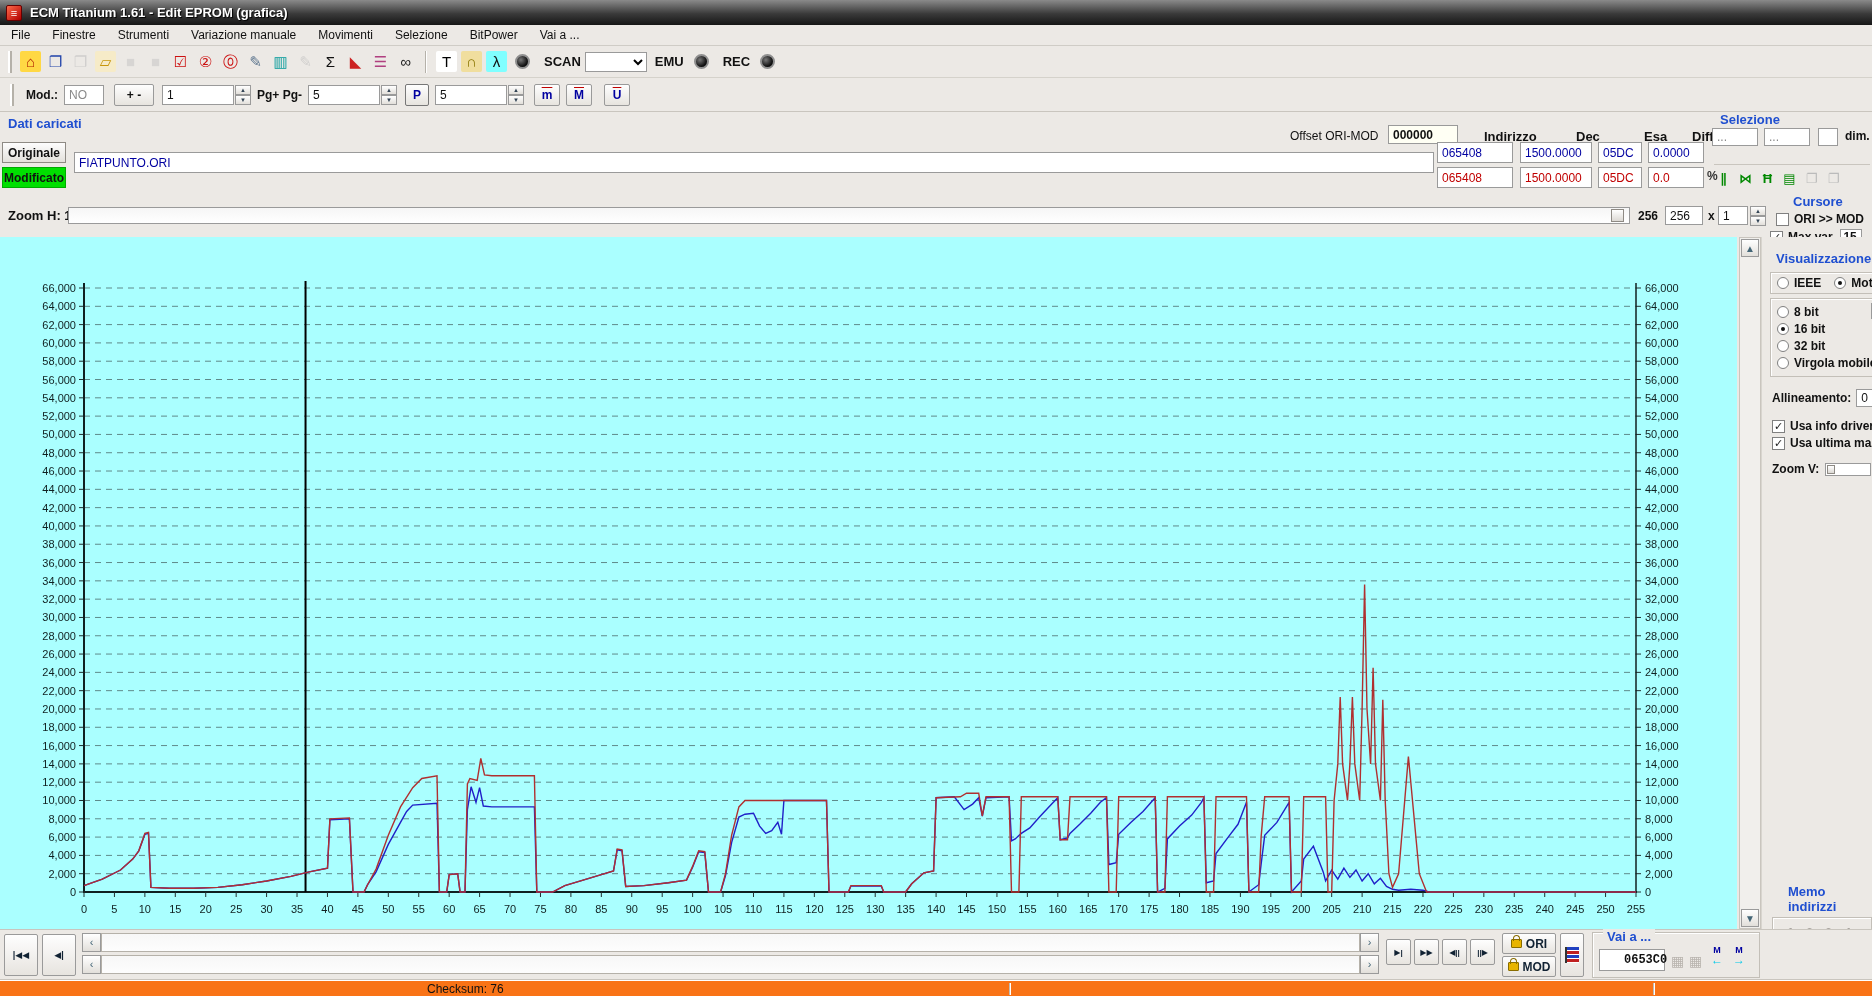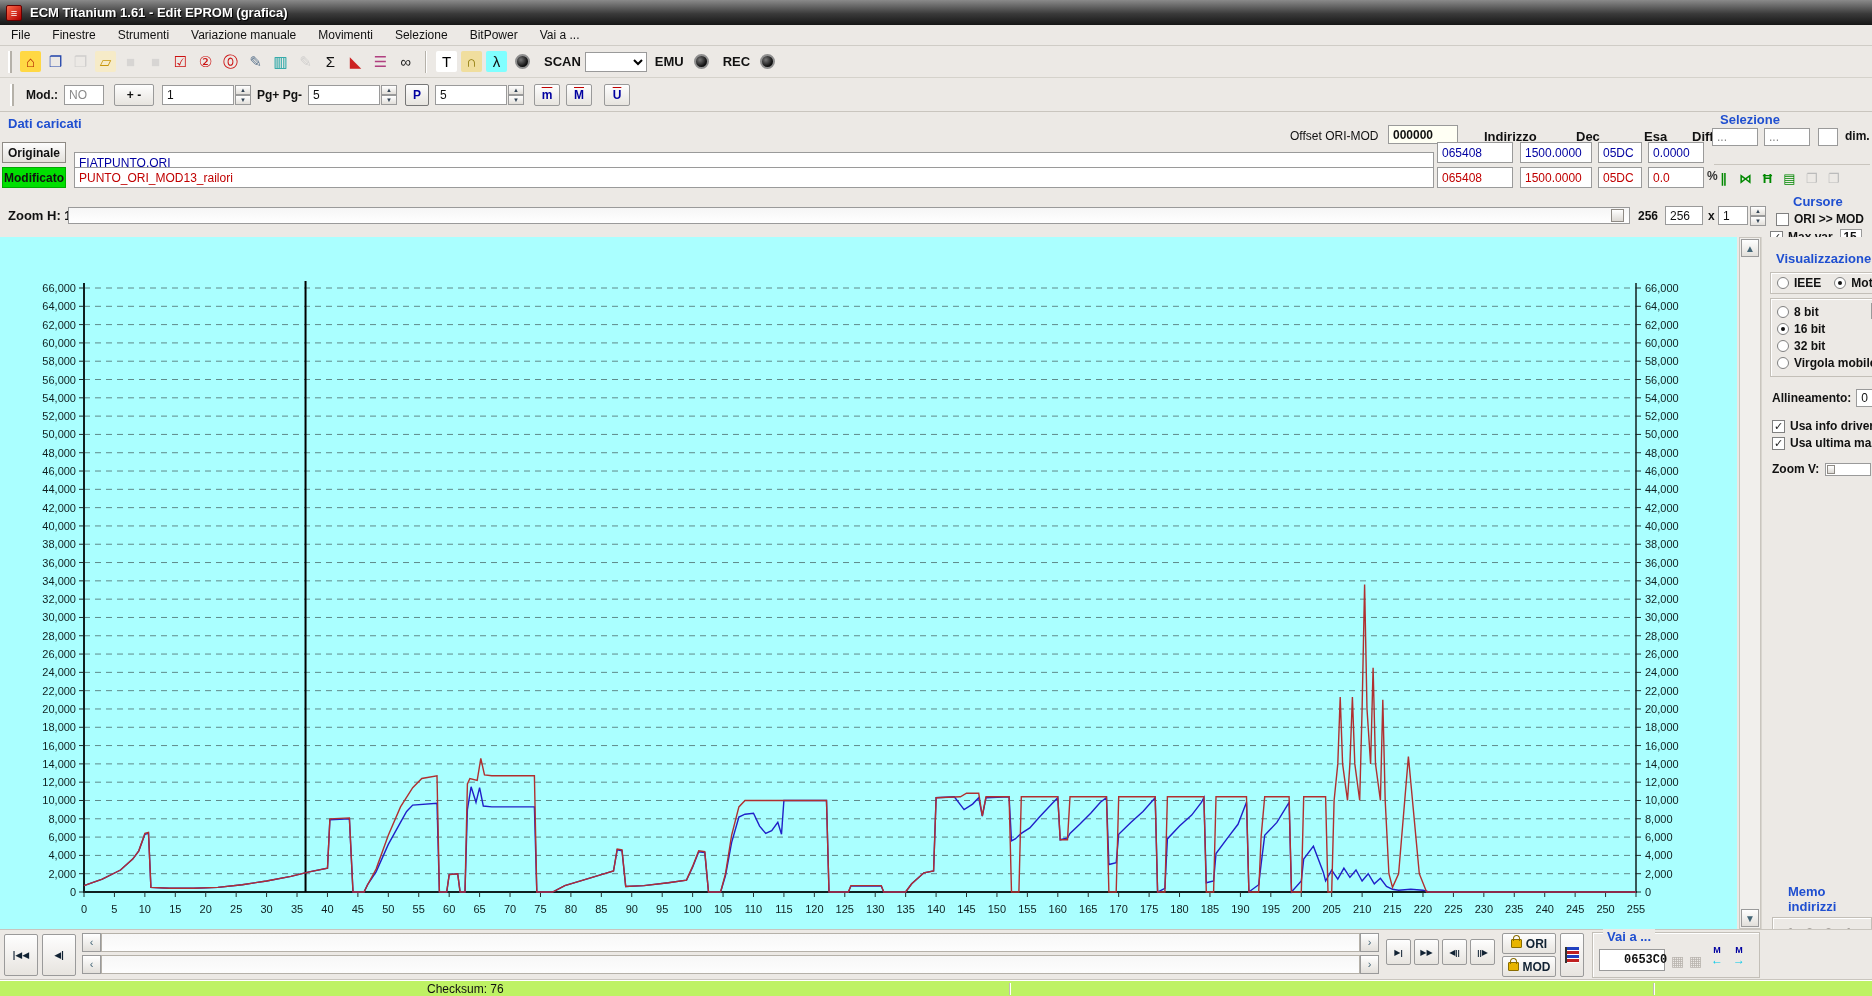--- a/index.html
+++ b/index.html
@@ -82,21 +82,21 @@
   .bottombar { position:absolute; left:0; top:929px; width:1872px; height:51px; background:#ECE9E5; border-top:1px solid #c9c5be; }
   .navbtn { position:absolute; background:linear-gradient(#fefefe,#e7e4df); border:1px solid #9a9a9a; border-radius:2px;
     color:#123; font-weight:bold; display:flex; align-items:center; justify-content:center; }
   .hstrack { position:absolute; height:19px; background:linear-gradient(#f7f7f7,#fdfdfd); border:1px solid #b5b1a9; }
   .hsbtn { position:absolute; width:19px; height:19px; font-size:11px; color:#467; text-align:center; line-height:17px;
     background:linear-gradient(#fff,#e2dfda); border:1px solid #9a9a9a; }
   .locky { width:11px; height:9px; background:#E8B400; border:1px solid #8a6d00; border-radius:1px; position:relative; margin-right:4px; flex:none; }
   .locky::before { content:""; position:absolute; left:1.5px; top:-5px; width:5px; height:5px; border:1.5px solid #8a6d00;
     border-bottom:none; border-radius:4px 4px 0 0; }
   .stripesicon { width:14px; height:16px; background:repeating-linear-gradient(180deg,#2040c0 0 3px,#fff 3px 4px,#c02020 4px 7px,#fff 7px 8px); border-left:2px solid #333; }
-  .statusbar { position:absolute; left:0; top:980px; width:1872px; height:16px; background:#bef264; border-top:1px solid #fff;
+  .statusbar { position:absolute; left:0; top:980px; width:1872px; height:16px; background:#f97316; border-top:1px solid #fff;
     box-shadow:0 -1px 0 #c9c5be; font-size:12px; }
   .ssep { position:absolute; top:2px; width:1px; height:12px; background:#c0bcb5; box-shadow:1px 0 0 #fff; }
   .memonum { display:inline-block; width:19px; text-align:center; color:#a9a5a0; font-weight:bold; text-shadow:1px 1px 0 #fff; }
 </style>
 </head>
 <body>
 
 <div class="app">
 
   <div class="titlebar">
@@ -185,21 +185,20 @@
     <div class="colhead" style="left:1648px;top:17px;">Differenza</div>
 
     <div class="abs rowlabel" style="left:2px;top:30px;">Originale</div>
     <div class="abs fld navy" style="left:74px;top:40px;width:1360px;height:21px;">FIATPUNTO.ORI</div>
     <div class="abs fld navy" style="left:1437px;top:30px;width:76px;height:21px;">065408</div>
     <div class="abs fld navy" style="left:1520px;top:30px;width:72px;height:21px;">1500.0000</div>
     <div class="abs fld navy" style="left:1598px;top:30px;width:44px;height:21px;">05DC</div>
     <div class="abs fld navy" style="left:1648px;top:30px;width:56px;height:21px;">0.0000</div>
 
     <div class="abs rowlabel green" style="left:2px;top:55px;">Modificato</div>
-    <div class="abs fld red" style="left:74px;top:55px;width:1360px;height:21px;">PUNTO_ORI_MOD13_railori</div>
     <div class="abs fld red" style="left:1437px;top:55px;width:76px;height:21px;">065408</div>
     <div class="abs fld red" style="left:1520px;top:55px;width:72px;height:21px;">1500.0000</div>
     <div class="abs fld red" style="left:1598px;top:55px;width:44px;height:21px;">05DC</div>
     <div class="abs fld red" style="left:1648px;top:55px;width:56px;height:21px;">0.0</div>
     <div class="abs" style="left:1707px;top:57px;font-weight:bold;color:#333;">%</div>
 
     <div class="abs bluehead" style="left:1720px;top:0px;">Selezione</div>
     <div class="abs fld" style="left:1712px;top:16px;width:46px;height:18px;color:#888;">...</div>
     <div class="abs fld" style="left:1764px;top:16px;width:46px;height:18px;color:#888;">...</div>
     <div class="abs fld" style="left:1818px;top:16px;width:20px;height:18px;"></div>

